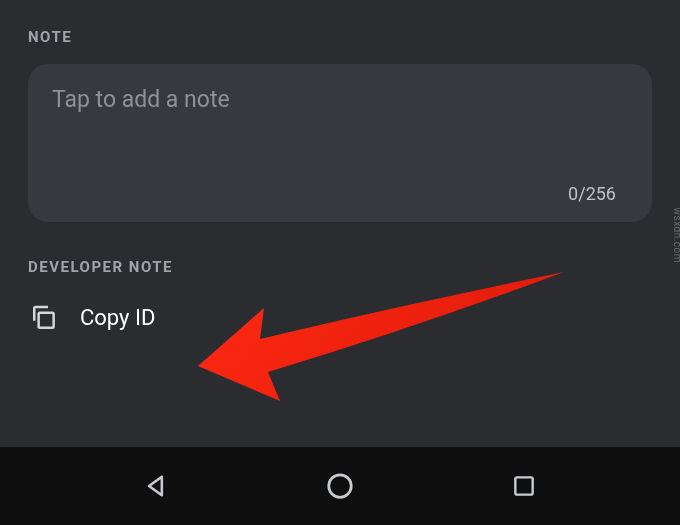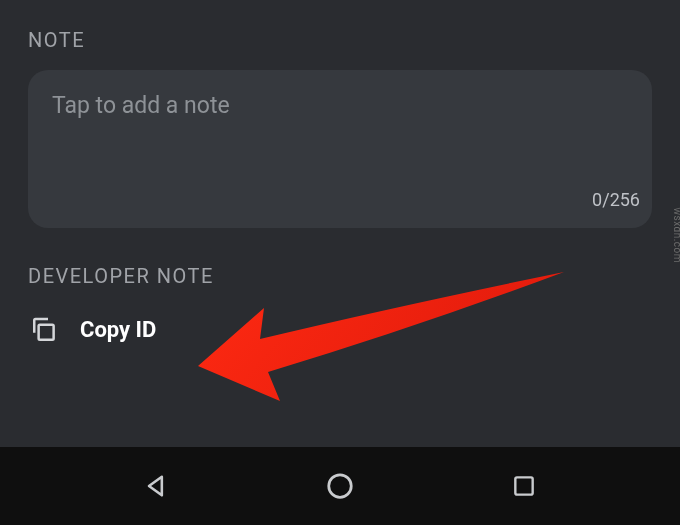--- a/index.html
+++ b/index.html
@@ -10,40 +10,40 @@
       font-family: -apple-system, BlinkMacSystemFont, "Segoe UI", Roboto, sans-serif;
       color: #fff;
       position: relative;
       overflow: hidden;
     }
     .content {
       padding: 28px 28px 0 28px;
     }
     .section-label {
       color: #a0a3a8;
-      font-size: 20px;
+      font-size: 15px;
       letter-spacing: 1.5px;
-      font-weight: 400;
+      font-weight: 700;
       margin-bottom: 18px;
     }
     .note-box {
       background: #36393e;
       border-radius: 20px;
       padding: 22px 24px 16px 24px;
       height: 158px;
       position: relative;
     }
     .note-placeholder {
       color: #8e9297;
       font-size: 23px;
       font-weight: 400;
     }
     .note-counter {
       position: absolute;
-      right: 12px;
+      right: 36px;
       bottom: 18px;
       color: #bfc2c7;
       font-size: 18px;
     }
     .dev-section {
       margin-top: 36px;
     }
     .copy-row {
       display: flex;
       align-items: center;
@@ -51,21 +51,21 @@
       margin-top: 20px;
       padding: 6px 0;
       cursor: pointer;
     }
     .copy-icon svg {
       display: block;
     }
     .copy-label {
       color: #fff;
       font-size: 22px;
-      font-weight: 700;
+      font-weight: 400;
     }
     .arrow-overlay {
       position: absolute;
       left: 198px;
       top: 268px;
       width: 370px;
       height: 140px;
       pointer-events: none;
     }
     .navbar {

